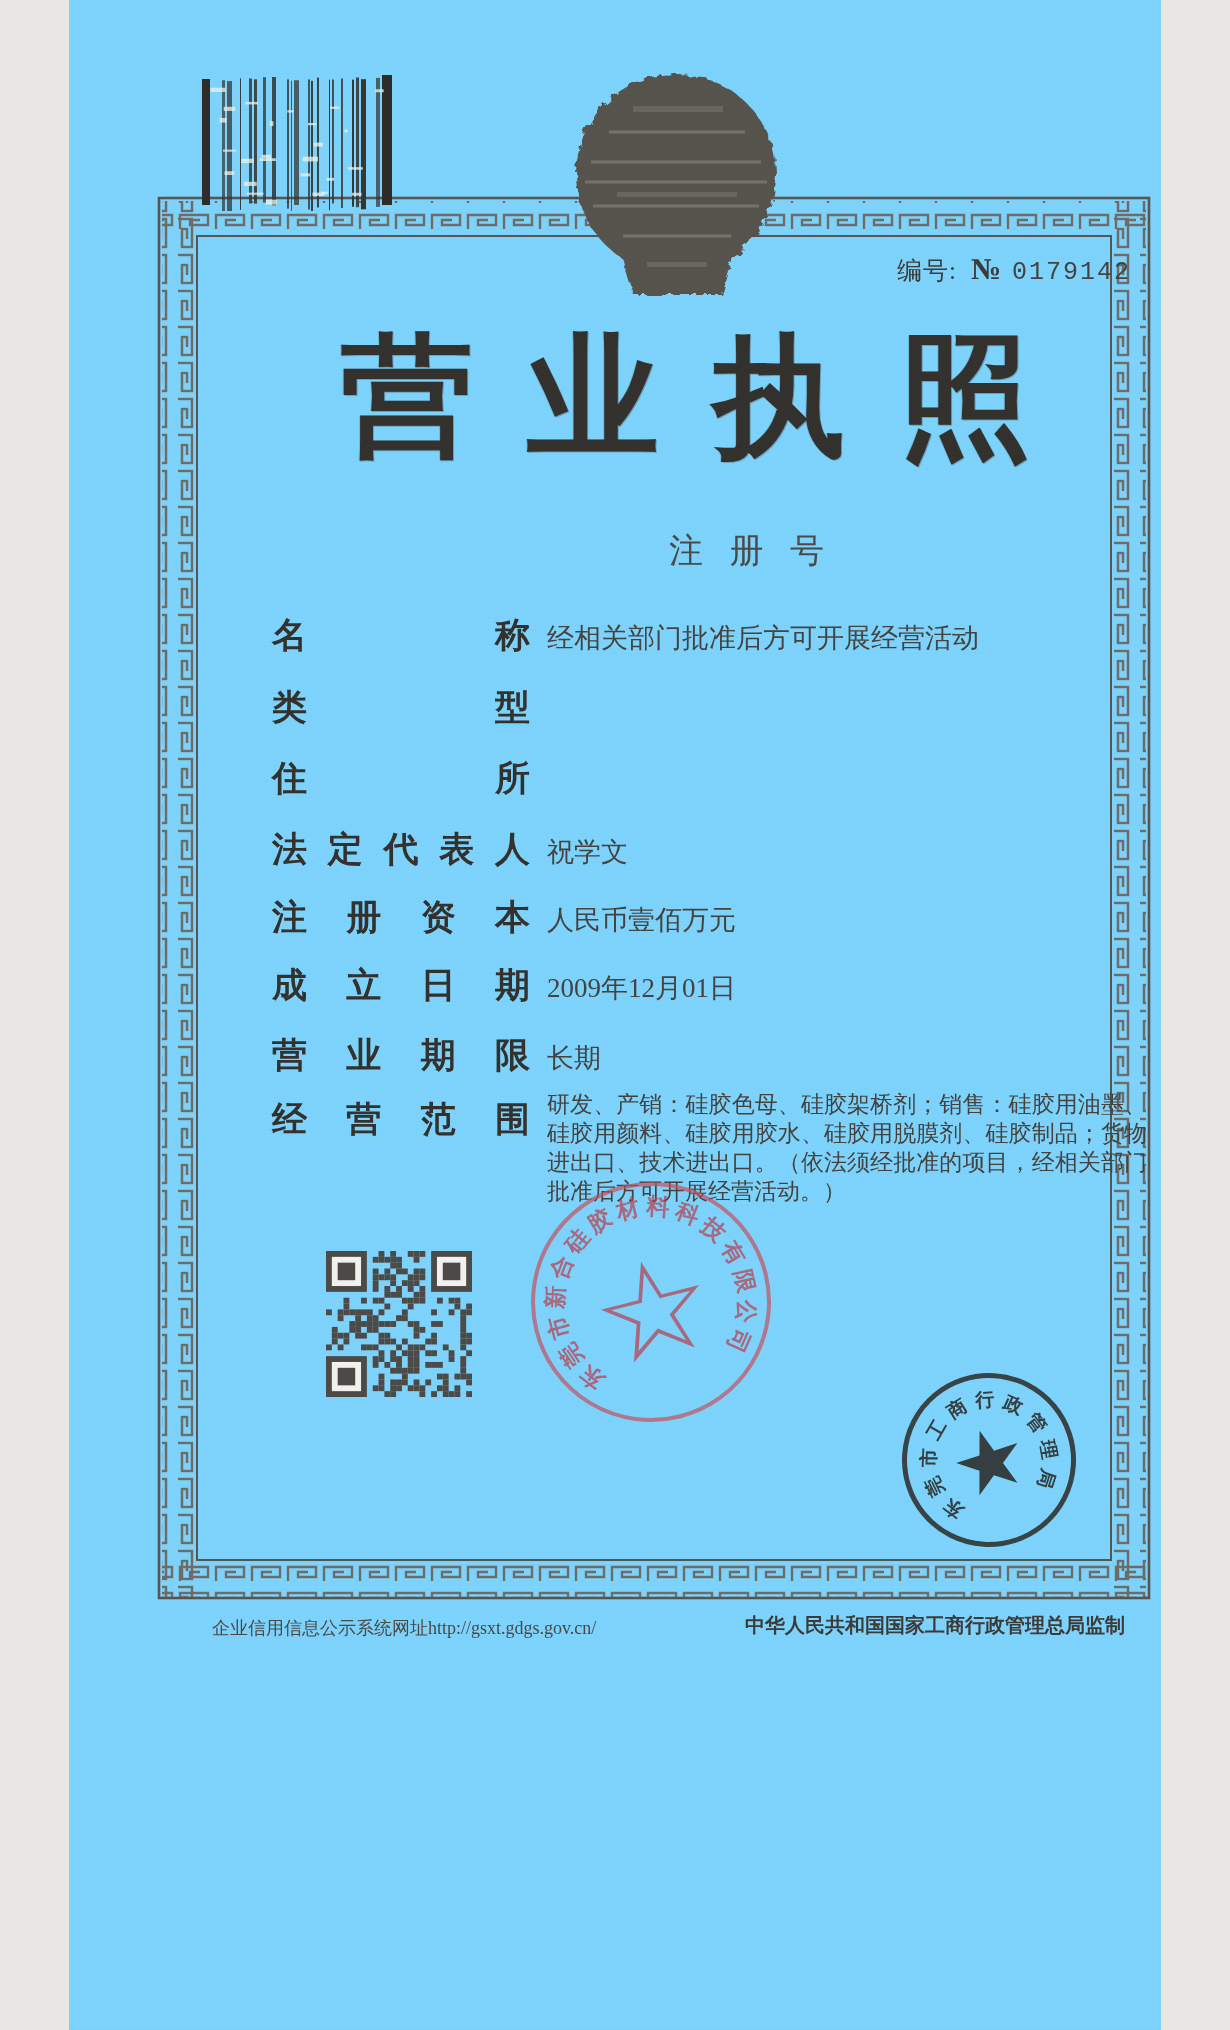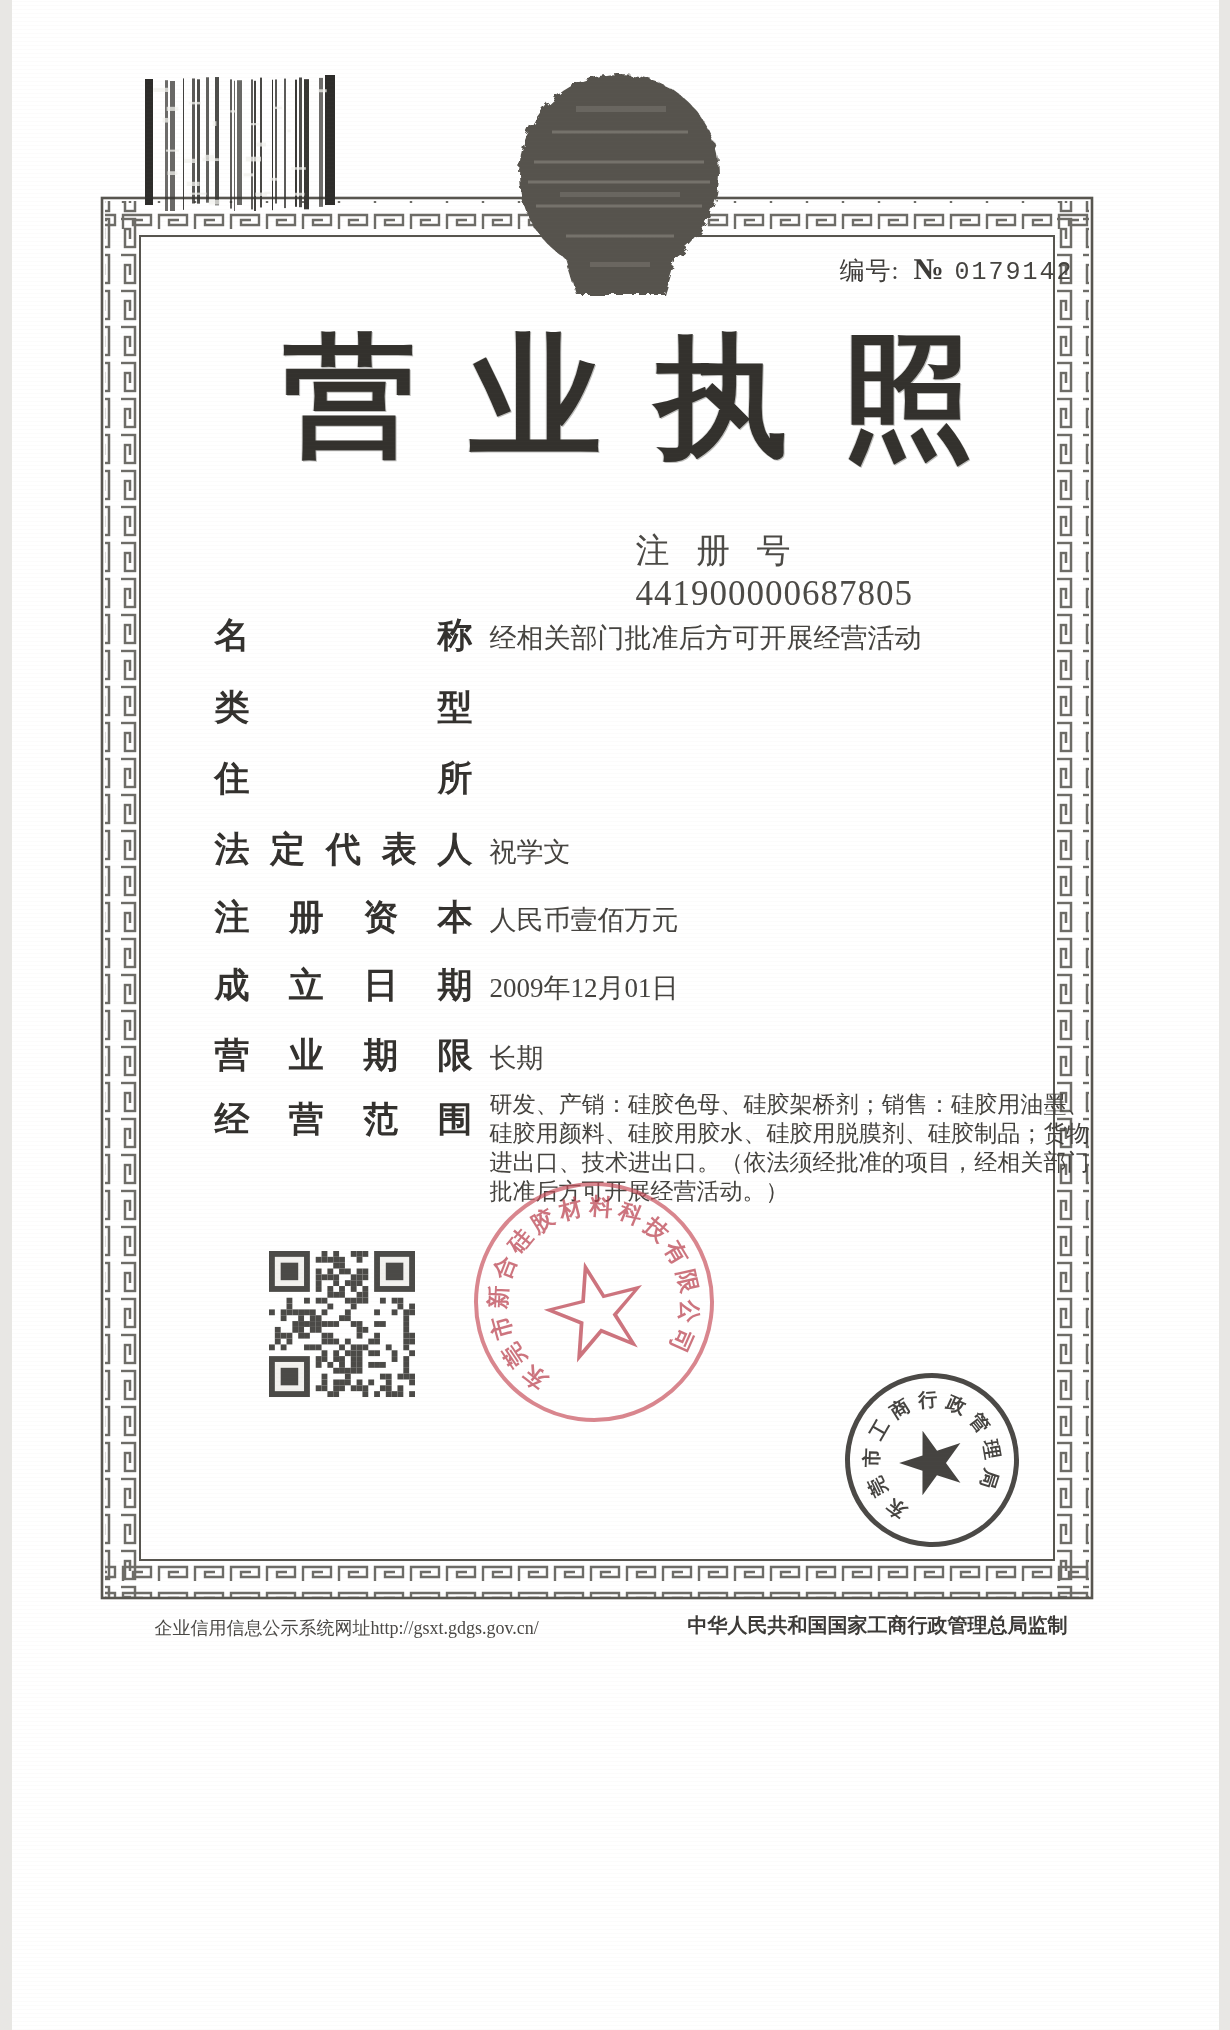--- a/index.html
+++ b/index.html
@@ -1,18 +1,18 @@
 <!DOCTYPE html>
 <html><head>
 <meta charset="utf-8">
 <style>
   html,body{margin:0;padding:0;background:#e8e7e4;}
   .page{
-    position:relative;width:1207px;height:2030px;margin:0 auto;
-    background:#ffffff;overflow:hidden;
+    position:relative;width:1092px;height:2030px;margin:0 auto;
+    background:#7dd3fc;overflow:hidden;
     font-family:"Liberation Serif","DejaVu Serif",serif;color:#3a3835;
   }
   .page::after{
     content:"";position:absolute;inset:0;pointer-events:none;
     background:repeating-linear-gradient(0deg,rgba(120,115,105,.05) 0 1px,transparent 1px 4px);
     opacity:.5;
   }
   .abs{position:absolute;}
   
   .serial{top:252px;left:828px;font-size:25px;letter-spacing:1px;color:#3d3b38;white-space:nowrap;}
@@ -168,21 +168,20 @@
 
   <div class="abs title">
       <span class="ch">营</span>
       <span class="ch">业</span>
       <span class="ch">执</span>
       <span class="ch">照</span>
     </div>
 
   <div class="abs regline">
     <span class="reg-label">注 册 号</span>
-    <span class="reg-value">441900000687805</span>
   </div>
 
   <div id="fields">
       <div class="field-row" style="top: 612px;">
         <div class="field-label">
           <span class="ch">名</span>
           <span class="ch">称</span>
         </div>
         <div class="field-value">经相关部门批准后方可开展经营活动</div>
       </div>

